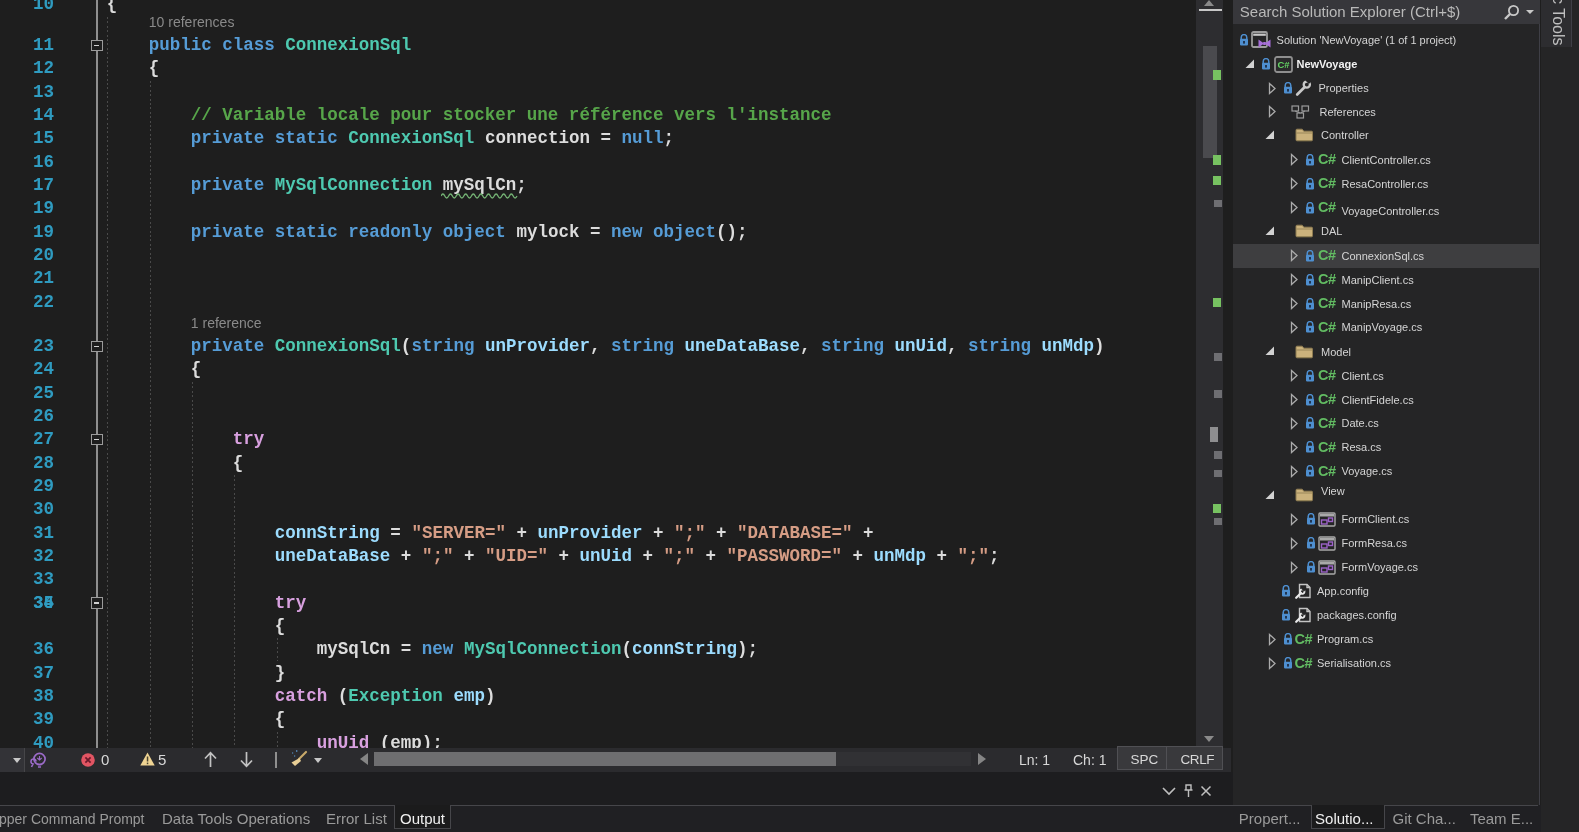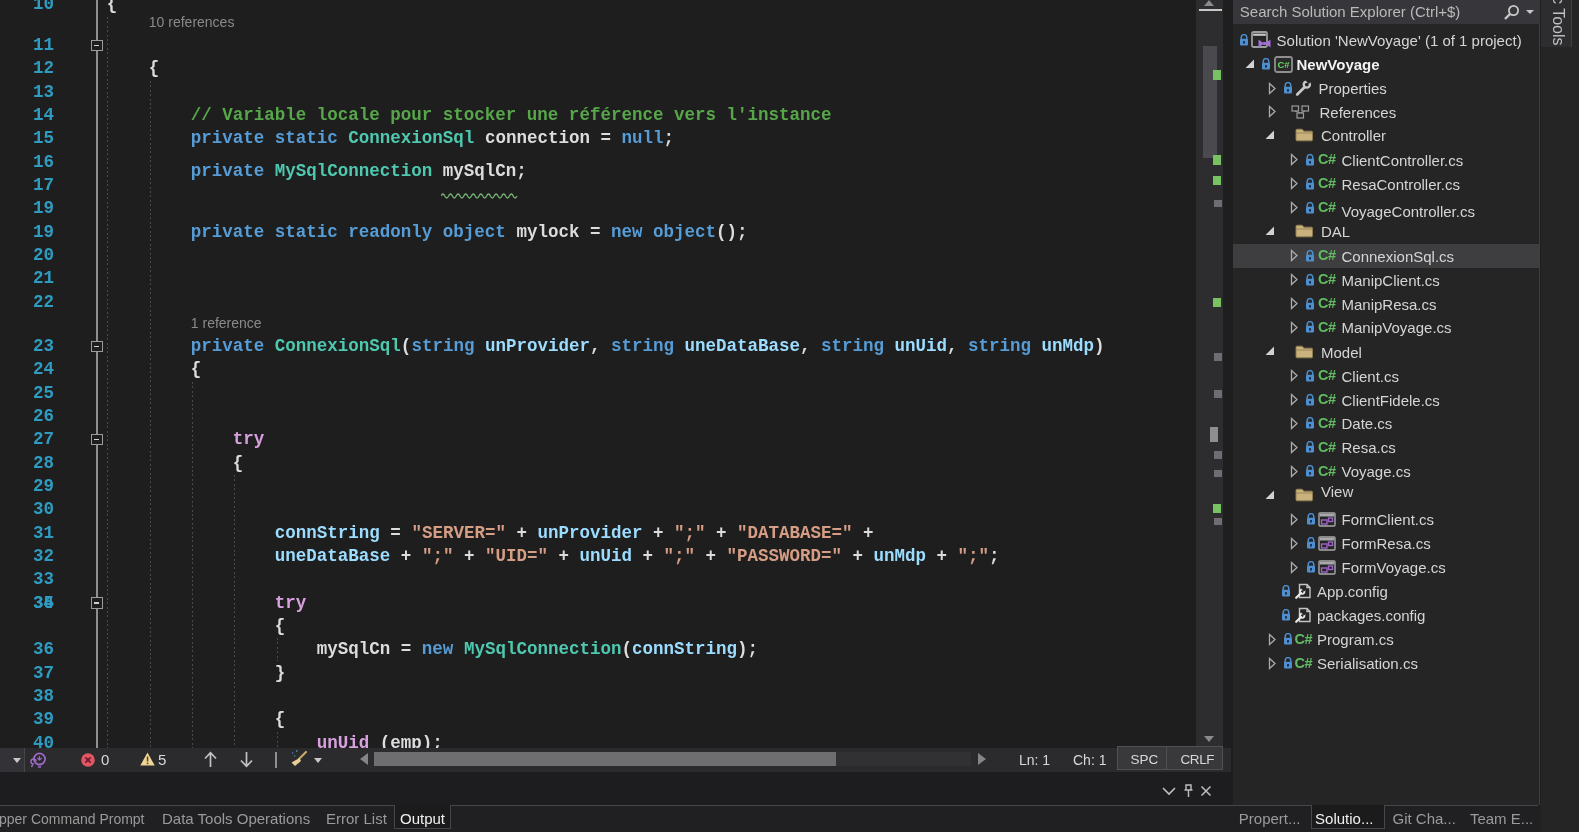--- a/index.html
+++ b/index.html
@@ -4,49 +4,50 @@
 html,body{width:1579px;height:832px;background:#1E1E1E;overflow:hidden;position:relative;font-family:"Liberation Sans",sans-serif}
 i{font-style:normal}
 .ln{position:absolute;left:0;width:54px;text-align:right;font:bold 17.5px "Liberation Mono",monospace;line-height:23.35px;color:#2F9BC0}
 .cl{position:absolute;left:106.8px;font:bold 17.5px "Liberation Mono",monospace;line-height:23.35px;white-space:pre;color:#DCDCDC}
 .cl .k{color:#569CD6} .cl .t{color:#4EC9B0} .cl .c{color:#57A64A} .cl .s{color:#D69D85} .cl .v{color:#9CDCFE} .cl .p{color:#D8A0DF} .cl .d{color:#DCDCDC}
 .ig{position:absolute;width:1px;background:repeating-linear-gradient(to bottom,#4A4A4A 0 2px,transparent 2px 4.4px)}
 .fb{position:absolute;left:91.1px;width:11.5px;height:11.5px;border:1px solid #9B9B9B;background:#1E1E1E;z-index:3}
 .fb span{position:absolute;left:2.2px;top:4.2px;width:5px;height:1.5px;background:#D0D0D0}
 .lens{position:absolute;font-size:14px;color:#8A8A8A}
 .icon{position:absolute}
-.tt{position:absolute;font-size:15px;color:#D5D5D5;line-height:19px;white-space:pre}
+.tt{position:absolute;font-size:11px;color:#D5D5D5;line-height:19px;white-space:pre}
 .tb{font-weight:bold;color:#F2F2F2}
 .csi{position:absolute;font-size:14.5px;font-weight:bold;color:#62BB62;letter-spacing:-0.5px;line-height:19px}
 .stxt{position:absolute;font-size:14px;color:#D8D8D8;line-height:16px}
 .tabtxt{position:absolute;font-size:15px;color:#9A9A9A;line-height:17px}
 </style></head>
 <body>
 
 <div style="position:absolute;left:0;top:0;width:1222.7px;height:747.5px;background:#1E1E1E;overflow:hidden">
 <div class="ig" style="left:96.4px;top:0;height:747.5px;background:#8F8F8F;width:1.2px"></div>
 <div class="ig" style="left:107.3px;top:16.5px;height:731.0px"></div>
 <div class="ig" style="left:149.6px;top:80.5px;height:667.0px"></div>
 <div class="ig" style="left:191.9px;top:381.5px;height:366.0px"></div>
 <div class="ig" style="left:234.2px;top:474.8px;height:272.7px"></div>
 <div class="ig" style="left:276.6px;top:638.1px;height:23.4px"></div>
 <div class="ig" style="left:276.6px;top:731.5px;height:16.0px"></div>
 <div class="ln" style="top:-6.7px">10</div>
 <div class="cl" style="top:-6.7px"><i class="d">{</i></div>
 <div class="ln" style="top:33.9px">11</div>
+<div class="cl" style="top:33.9px"><i class="d">    </i><i class="k">public class </i><i class="t">ConnexionSql</i></div>
 <div class="ln" style="top:57.3px">12</div>
 <div class="cl" style="top:57.3px"><i class="d">    {</i></div>
 <div class="ln" style="top:80.6px">13</div>
 <div class="ln" style="top:104.0px">14</div>
 <div class="cl" style="top:104.0px"><i class="d">        </i><i class="c">// Variable locale pour stocker une référence vers l'instance</i></div>
 <div class="ln" style="top:127.3px">15</div>
 <div class="cl" style="top:127.3px"><i class="d">        </i><i class="k">private static </i><i class="t">ConnexionSql</i><i class="d"> connection = </i><i class="k">null</i><i class="d">;</i></div>
 <div class="ln" style="top:150.7px">16</div>
 <div class="ln" style="top:174.0px">17</div>
-<div class="cl" style="top:160px"><i class="d">        </i><i class="k">private </i><i class="t">MySqlConnection</i><i class="d"> mySqlCn;</i></div>
+<div class="cl" style="top:174.0px"><i class="d">        </i><i class="k">private </i><i class="t">MySqlConnection</i><i class="d"> mySqlCn;</i></div>
 <div class="ln" style="top:197.4px">19</div>
 <div class="ln" style="top:220.7px">19</div>
 <div class="cl" style="top:220.7px"><i class="d">        </i><i class="k">private static readonly object</i><i class="d"> mylock = </i><i class="k">new object</i><i class="d">();</i></div>
 <div class="ln" style="top:244.1px">20</div>
 <div class="ln" style="top:267.4px">21</div>
 <div class="ln" style="top:290.8px">22</div>
 <div class="ln" style="top:334.8px">23</div>
 <div class="cl" style="top:334.8px"><i class="d">        </i><i class="k">private </i><i class="t">ConnexionSql</i><i class="d">(</i><i class="k">string</i><i class="v"> unProvider</i><i class="d">, </i><i class="k">string</i><i class="v"> uneDataBase</i><i class="d">, </i><i class="k">string</i><i class="v"> unUid</i><i class="d">, </i><i class="k">string</i><i class="v"> unMdp</i><i class="d">)</i></div>
 <div class="ln" style="top:358.2px">24</div>
 <div class="cl" style="top:358.2px"><i class="d">        {</i></div>
@@ -65,20 +66,21 @@
 <div class="ln" style="top:568.3px">33</div>
 <div class="ln" style="top:591.7px">34</div>
 <div class="cl" style="top:591.7px"><i class="d">                </i><i class="p">try</i></div>
 <div class="ln" style="top:592px">35</div>
 <div class="cl" style="top:615.0px"><i class="d">                {</i></div>
 <div class="ln" style="top:638.4px">36</div>
 <div class="cl" style="top:638.4px"><i class="d">                    mySqlCn = </i><i class="k">new </i><i class="t">MySqlConnection</i><i class="d">(</i><i class="v">connString</i><i class="d">);</i></div>
 <div class="ln" style="top:661.7px">37</div>
 <div class="cl" style="top:661.7px"><i class="d">                }</i></div>
 <div class="ln" style="top:685.1px">38</div>
+<div class="cl" style="top:685.1px"><i class="d">                </i><i class="p">catch</i><i class="d"> (</i><i class="t">Exception</i><i class="v"> emp</i><i class="d">)</i></div>
 <div class="ln" style="top:708.4px">39</div>
 <div class="cl" style="top:708.4px"><i class="d">                {</i></div>
 <div class="ln" style="top:731.8px">40</div>
 <div class="cl" style="top:731.8px"><i class="d">                    </i><i class="p">unUid</i><i class="d"> (emp);</i></div>
 <div class="lens" style="left:148.8px;top:14px">10 references</div>
 <div class="lens" style="left:190.8px;top:315px">1 reference</div>
 <div class="fb" style="top:39.6px">
       <span></span>
     </div>
 <div class="fb" style="top:340.5px">

